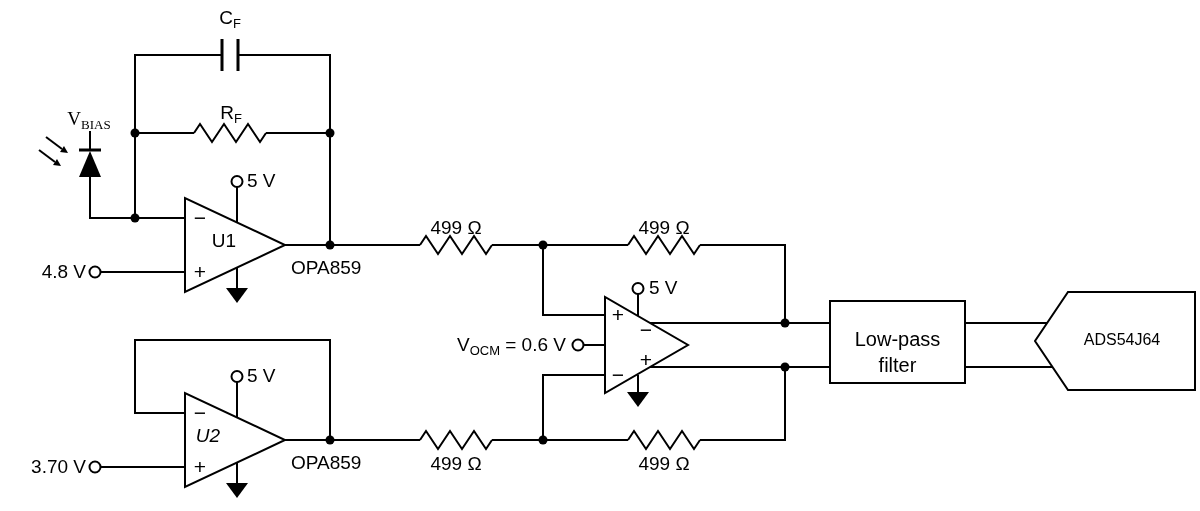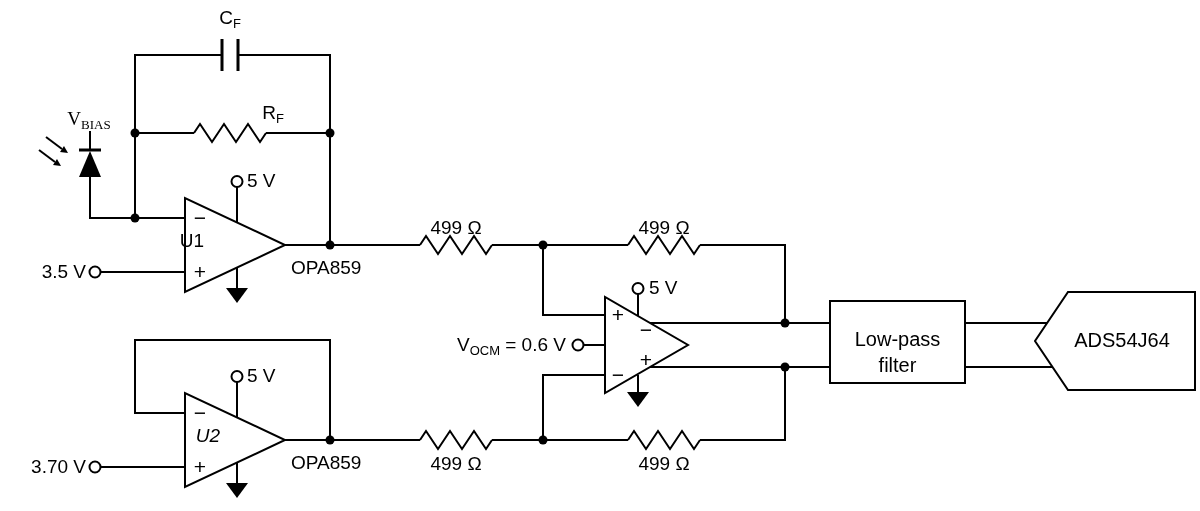--- a/index.html
+++ b/index.html
@@ -118,29 +118,29 @@
       <circle cx="330" cy="245" r="4.5"></circle>
       <circle cx="543" cy="245" r="4.5"></circle>
       <circle cx="785" cy="323" r="4.5"></circle>
       <circle cx="330" cy="440" r="4.5"></circle>
       <circle cx="543" cy="440" r="4.5"></circle>
       <circle cx="785" cy="367" r="4.5"></circle>
     </g>
   </svg>
 
   <div class="lbl" style="left:230px;top:17px;"><span>C</span><sub>F</sub></div>
-  <div class="lbl" style="left:231px;top:112px;margin-left:42px;"><span>R</span><sub>F</sub></div>
+  <div class="lbl" style="left:231px;top:112px;"><span>R</span><sub>F</sub></div>
   <div class="lbl" style="left:89px;top:118px;font-family:Liberation Serif, serif;"><span>V</span><sub>BIAS</sub></div>
 
   <div class="lbl anchor-left" style="left:247px;top:180px;">5 V</div>
   <div class="lbl sign" style="left:200px;top:217px;">−</div>
   <div class="lbl sign" style="left:200px;top:271px;">+</div>
-  <div class="lbl" style="left:192px;top:240px;">U1</div>
+  <div class="lbl" style="left:224px;top:240px;">U1</div>
   <div class="lbl anchor-left" style="left:291px;top:267px;">OPA859</div>
-  <div class="lbl anchor-right" style="left:86px;top:271px;">3.5 V</div>
+  <div class="lbl anchor-right" style="left:86px;top:271px;">4.8 V</div>
 
   <div class="lbl" style="left:456px;top:227px;">499 Ω</div>
   <div class="lbl" style="left:664px;top:227px;">499 Ω</div>
   <div class="lbl" style="left:456px;top:463px;">499 Ω</div>
   <div class="lbl" style="left:664px;top:463px;">499 Ω</div>
 
   <div class="lbl anchor-right" style="left:566px;top:344px;"><span>V</span><sub>OCM</sub><span> = 0.6 V</span></div>
 
   <div class="lbl anchor-left" style="left:649px;top:287px;">5 V</div>
   <div class="lbl sign" style="left:618px;top:314px;">+</div>
@@ -153,15 +153,15 @@
   <div class="lbl sign" style="left:200px;top:466px;">+</div>
   <div class="lbl" style="left:208px;top:435px;font-style:italic;">U2</div>
   <div class="lbl anchor-left" style="left:291px;top:462px;">OPA859</div>
   <div class="lbl anchor-right" style="left:86px;top:466px;">3.70 V</div>
 
   <div class="lpf-text" style="left:830px;top:301px;width:135px;height:102px;">
     <span>Low-pass</span>
     <span>filter</span>
   </div>
 
-  <div class="lbl" style="left:1122px;top:340px;font-size:20px;">ADS54J64</div>
+  <div class="lbl" style="left:1122px;top:340px;font-size:16px;">ADS54J64</div>
 
 </div>
 
 </body></html>

